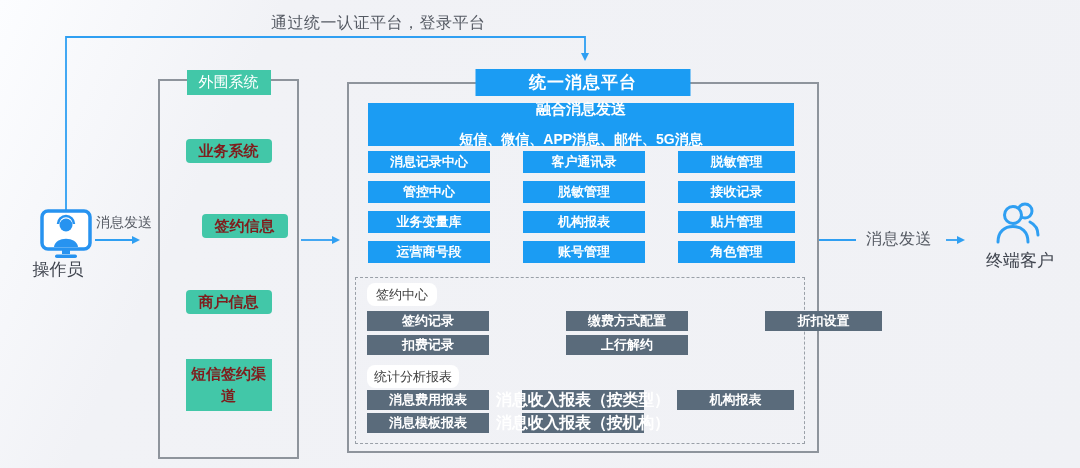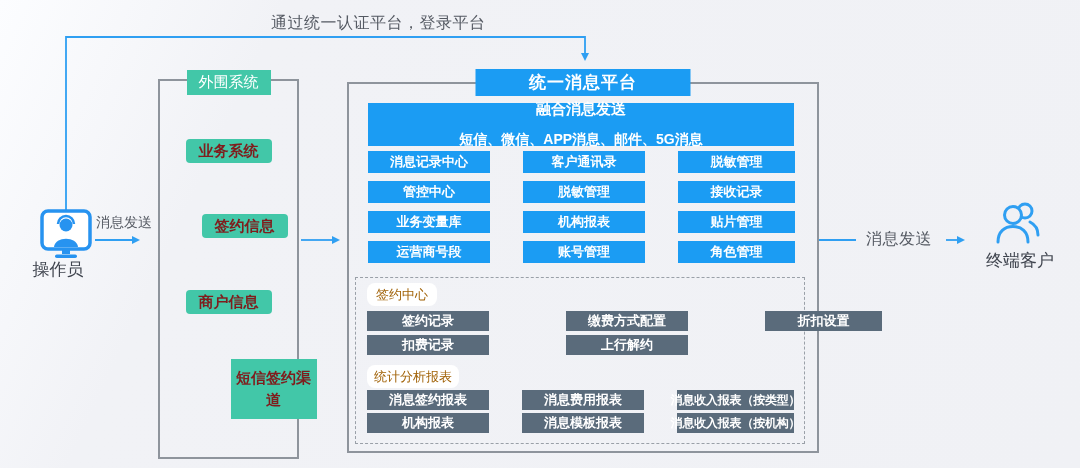--- a/index.html
+++ b/index.html
@@ -23,21 +23,21 @@
     position:absolute; left:50%; transform:translateX(-50%); top:-11px;
     width:84px; height:25px; background:#42c7a8; color:#fff; font-size:15px;
     display:flex; align-items:center; justify-content:center; white-space:nowrap;
   }
   .teal-pill{
     position:absolute; left:50%; transform:translateX(-50%);
     width:86px; height:24px; background:#42c7a8; border-radius:4px;
     color:#7f1d1d; font-size:15px; font-weight:bold;
     display:flex; align-items:center; justify-content:center; text-align:center;
   }
-  .teal-pill.tall{height:60px; border-radius:0; line-height:1.45;margin-left:45px;}
+  .teal-pill.tall{height:52px; border-radius:0; line-height:1.45;}
 
   
   .plat-box{left:347px; top:82px; width:468px; height:367px; border:2px solid #8e949c;}
   .plat-title{
     position:absolute; left:50%; transform:translateX(-50%); top:-15px;
     width:215px; height:27px; background:#1b9cf3; color:#fff;
     font-size:17px; font-weight:bold; letter-spacing:1px;
     display:flex; align-items:center; justify-content:center; white-space:nowrap;
   }
   .banner{
@@ -53,27 +53,27 @@
   }
   .mod-grid{left:19px; top:67px; width:427px; grid-auto-rows:22px; row-gap:8px;}
   .cell{display:flex; align-items:center; justify-content:center; color:#fff; font-weight:bold; white-space:nowrap;}
   .mod{background:#1b9cf3; font-size:13px;}
 
   .dashed-box{
     position:absolute; left:6px; top:193px; width:448px; height:165px;
     border:1.5px dashed #9aa0a8;
   }
   .tag{
-    position:absolute; background:#ffffff; color:#a16207; font-size:13px;
+    position:absolute; background:#ffffff; color:#404040; font-size:13px;
     display:flex; align-items:center; justify-content:center; white-space:nowrap;border-radius:8px;
   }
   .dark-grid1{left:11px; top:33px; width:515px; grid-auto-rows:20px; row-gap:4px;}
   .rep-grid{left:11px; top:112px; width:427px; grid-auto-rows:20px; row-gap:3px;}
   .dark{background:#5a6b7b; font-size:13px;}
-  .dark.small{font-size:12px; letter-spacing:-.2px;}
+  .dark.small{font-size:16px; letter-spacing:-.2px;}
 </style>
 </head>
 <body>
 
 <div class="stage">
 
   <svg class="overlay" width="1080" height="468" viewBox="0 0 1080 468">
     <defs>
       <marker id="arr" markerWidth="9" markerHeight="9" refX="1" refY="4" orient="auto" markerUnits="userSpaceOnUse">
         <path d="M0 0 L8 4 L0 8 Z" fill="#2f9ff2"></path>
@@ -137,21 +137,20 @@
         <div class="cell dark">签约记录</div>
         <div class="cell dark">缴费方式配置</div>
         <div class="cell dark">折扣设置</div>
         <div class="cell dark">扣费记录</div>
         <div class="cell dark">上行解约</div>
       </div>
 
       <div class="tag" style="left:11px; top:87px; width:92px; height:23px;">统计分析报表</div>
 
       <div class="grid3 rep-grid">
-        <div class="cell dark">消息签约报表</div>
         <div class="cell dark">消息费用报表</div>
         <div class="cell dark small">消息收入报表（按类型）</div>
         <div class="cell dark">机构报表</div>
         <div class="cell dark">消息模板报表</div>
         <div class="cell dark small">消息收入报表（按机构）</div>
       </div>
     </div>
   </div>
 
   <div class="abs flow-label" style="left:866px; top:229px;">消息发送</div>

